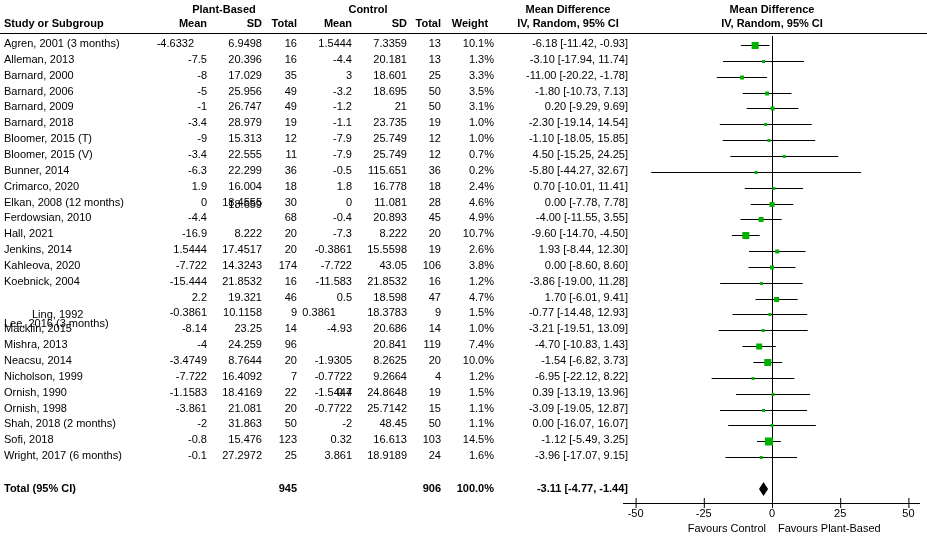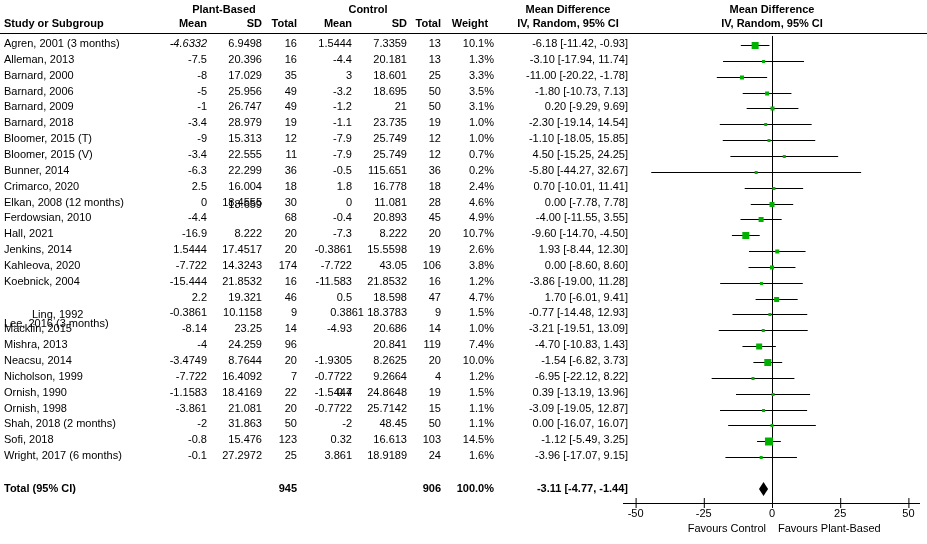--- a/index.html
+++ b/index.html
@@ -30,21 +30,21 @@
   <div class="abs b r" style="left:347px;top:17px;width:60px;">SD</div>
   <div class="abs b r" style="left:406px;top:17px;width:35px;">Total</div>
   <div class="abs b r" style="left:446px;top:17px;width:48px;text-align:center;">Weight</div>
   <div class="abs b c" style="left:506px;top:17px;width:124px;">IV, Random, 95% CI</div>
   <div class="abs b c" style="left:620px;top:17px;width:304px;">IV, Random, 95% CI</div>
 
   <div class="sep"></div>
 
   <div id="rows">
       <div class="abs" style="left: 4px; top: 37px; width: 142px;">Agren, 2001 (3 months)</div>
-      <div class="abs r" style="left: 147px; top: 37px; width: 60px; font-style: italic;">-4.6332</div>
+      <div class="abs r" style="left: 134px; top: 37px; width: 60px;">-4.6332</div>
       <div class="abs r" style="left: 202px; top: 37px; width: 60px;">6.9498</div>
       <div class="abs r" style="left: 262px; top: 37px; width: 35px;">16</div>
       <div class="abs r" style="left: 292px; top: 37px; width: 60px;">1.5444</div>
       <div class="abs r" style="left: 347px; top: 37px; width: 60px;">7.3359</div>
       <div class="abs r" style="left: 406px; top: 37px; width: 35px;">13</div>
       <div class="abs r" style="left: 446px; top: 37px; width: 48px;">10.1%</div>
       <div class="abs r" style="left: 508px; top: 37px; width: 120px;">-6.18 [-11.42, -0.93]</div>
       <div class="abs" style="left: 4px; top: 53px; width: 142px;">Alleman, 2013</div>
       <div class="abs r" style="left: 147px; top: 53px; width: 60px;">-7.5</div>
       <div class="abs r" style="left: 202px; top: 53px; width: 60px;">20.396</div>
@@ -111,21 +111,21 @@
       <div class="abs" style="left: 4px; top: 164px; width: 142px;">Bunner, 2014</div>
       <div class="abs r" style="left: 147px; top: 164px; width: 60px;">-6.3</div>
       <div class="abs r" style="left: 202px; top: 164px; width: 60px;">22.299</div>
       <div class="abs r" style="left: 262px; top: 164px; width: 35px;">36</div>
       <div class="abs r" style="left: 292px; top: 164px; width: 60px;">-0.5</div>
       <div class="abs r" style="left: 347px; top: 164px; width: 60px;">115.651</div>
       <div class="abs r" style="left: 406px; top: 164px; width: 35px;">36</div>
       <div class="abs r" style="left: 446px; top: 164px; width: 48px;">0.2%</div>
       <div class="abs r" style="left: 508px; top: 164px; width: 120px;">-5.80 [-44.27, 32.67]</div>
       <div class="abs" style="left: 4px; top: 180px; width: 142px;">Crimarco, 2020</div>
-      <div class="abs r" style="left: 147px; top: 180px; width: 60px;">2.5</div>
+      <div class="abs r" style="left: 147px; top: 180px; width: 60px;">1.9</div>
       <div class="abs r" style="left: 202px; top: 180px; width: 60px;">16.004</div>
       <div class="abs r" style="left: 262px; top: 180px; width: 35px;">18</div>
       <div class="abs r" style="left: 292px; top: 180px; width: 60px;">1.8</div>
       <div class="abs r" style="left: 347px; top: 180px; width: 60px;">16.778</div>
       <div class="abs r" style="left: 406px; top: 180px; width: 35px;">18</div>
       <div class="abs r" style="left: 446px; top: 180px; width: 48px;">2.4%</div>
       <div class="abs r" style="left: 508px; top: 180px; width: 120px;">0.70 [-10.01, 11.41]</div>
       <div class="abs" style="left: 4px; top: 196px; width: 142px;">Elkan, 2008 (12 months)</div>
       <div class="abs r" style="left: 147px; top: 196px; width: 60px;">0</div>
       <div class="abs r" style="left: 202px; top: 196px; width: 60px;">18.4555</div>
@@ -186,21 +186,21 @@
       <div class="abs r" style="left: 262px; top: 291px; width: 35px;">46</div>
       <div class="abs r" style="left: 292px; top: 291px; width: 60px;">0.5</div>
       <div class="abs r" style="left: 347px; top: 291px; width: 60px;">18.598</div>
       <div class="abs r" style="left: 406px; top: 291px; width: 35px;">47</div>
       <div class="abs r" style="left: 446px; top: 291px; width: 48px;">4.7%</div>
       <div class="abs r" style="left: 508px; top: 291px; width: 120px;">1.70 [-6.01, 9.41]</div>
       <div class="abs" style="left: 4px; top: 308px; width: 142px; margin-left: 28px;">Ling, 1992</div>
       <div class="abs r" style="left: 147px; top: 306px; width: 60px;">-0.3861</div>
       <div class="abs r" style="left: 202px; top: 306px; width: 60px;">10.1158</div>
       <div class="abs r" style="left: 262px; top: 306px; width: 35px;">9</div>
-      <div class="abs r" style="left: 304px; top: 306px; width: 60px;">0.3861</div>
+      <div class="abs r" style="left: 276px; top: 306px; width: 60px;">0.3861</div>
       <div class="abs r" style="left: 347px; top: 306px; width: 60px;">18.3783</div>
       <div class="abs r" style="left: 406px; top: 306px; width: 35px;">9</div>
       <div class="abs r" style="left: 446px; top: 306px; width: 48px;">1.5%</div>
       <div class="abs r" style="left: 508px; top: 306px; width: 120px;">-0.77 [-14.48, 12.93]</div>
       <div class="abs" style="left: 4px; top: 322px; width: 142px;">Macklin, 2015</div>
       <div class="abs r" style="left: 147px; top: 322px; width: 60px;">-8.14</div>
       <div class="abs r" style="left: 202px; top: 322px; width: 60px;">23.25</div>
       <div class="abs r" style="left: 262px; top: 322px; width: 35px;">14</div>
       <div class="abs r" style="left: 292px; top: 322px; width: 60px;">-4.93</div>
       <div class="abs r" style="left: 347px; top: 322px; width: 60px;">20.686</div>

